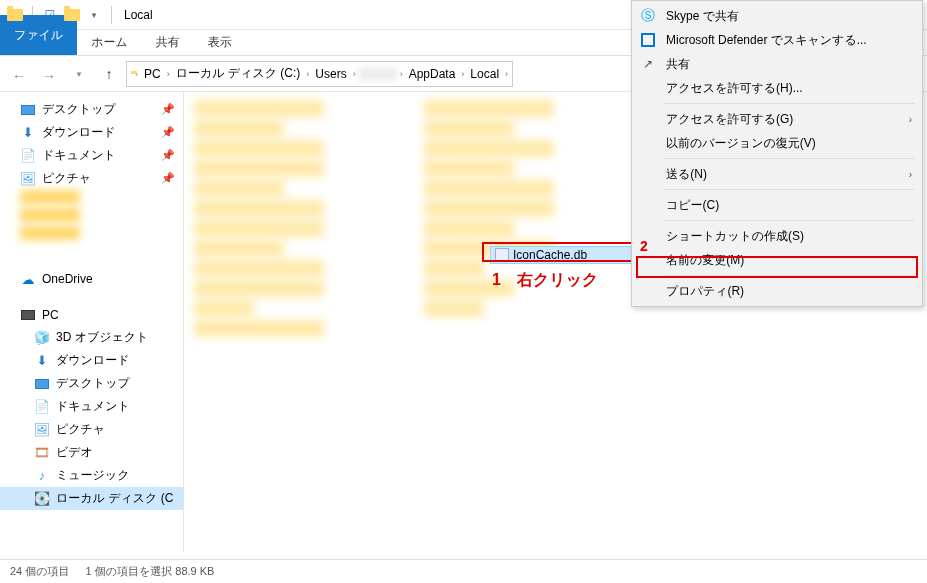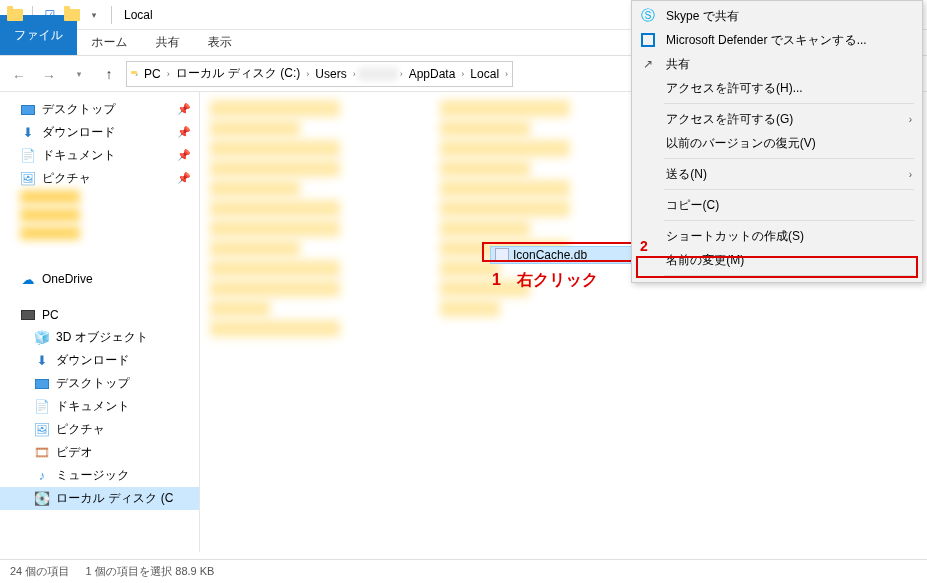--- a/index.html
+++ b/index.html
@@ -25,21 +25,21 @@
 .nav-btn { width: 26px; height: 26px; display: flex; align-items: center; justify-content: center; color: #888; font-size: 14px; }
 .nav-btn.up { color: #333; }
 .breadcrumb { flex: 0 0 auto; height: 26px; border: 1px solid #ccc; display: flex; align-items: center; padding: 0 4px; gap: 2px; width: auto; }
 .breadcrumb .bc-icon { margin-right: 2px; }
 .bc-seg { display: flex; align-items: center; gap: 4px; padding: 0 4px; font-size: 12px; }
 .bc-chev { color: #666; font-size: 9px; }
 .bc-blur { filter: blur(3px); background: #eee; width: 40px; height: 14px; border-radius: 2px; }
 
 
 .main { display: flex; height: 460px; position: relative; }
-.sidebar { width: 200px; border-right: 1px solid #e5e5e5; padding: 6px 0; overflow: hidden; }
+.sidebar { width: 184px; border-right: 1px solid #e5e5e5; padding: 6px 0; overflow: hidden; }
 .sb-item { display: flex; align-items: center; gap: 6px; padding: 3px 8px 3px 20px; font-size: 12px; position: relative; }
 .sb-item.selected { background: #cce8ff; }
 .sb-item.indent { padding-left: 34px; }
 .sb-pin { color: #888; font-size: 11px; margin-left: auto; }
 .sb-gap { height: 14px; }
 .sb-icon { width: 16px; height: 16px; display: inline-flex; align-items: center; justify-content: center; font-size: 13px; }
 .sb-blur { filter: blur(4px); background: #ffd766; width: 60px; height: 14px; margin-left: 20px; border-radius: 2px; }
 .i-desktop { background: #4aa0e8; width: 14px; height: 10px; border: 1px solid #2a7dc4; }
 .i-download { color: #2a7dc4; }
 .i-doc { color: #8c6; }
@@ -283,20 +283,23 @@
       <span>コピー(C)</span>
     </div>
   <div class="ctx-sep"></div>
   <div class="ctx-item">
       <span>ショートカットの作成(S)</span>
     </div>
   <div class="ctx-item">
       <span>名前の変更(M)</span>
     </div>
   <div class="ctx-sep"></div>
+  <div class="ctx-item">
+      <span>プロパティ(R)</span>
+    </div>
 </div>
 <div class="ctx-delete-box"></div>
 <div class="annot2">2</div>
 
 <div class="statusbar">
   <span>24 個の項目</span>
   <span>1 個の項目を選択 88.9 KB</span>
 </div>
 
 </body></html>

